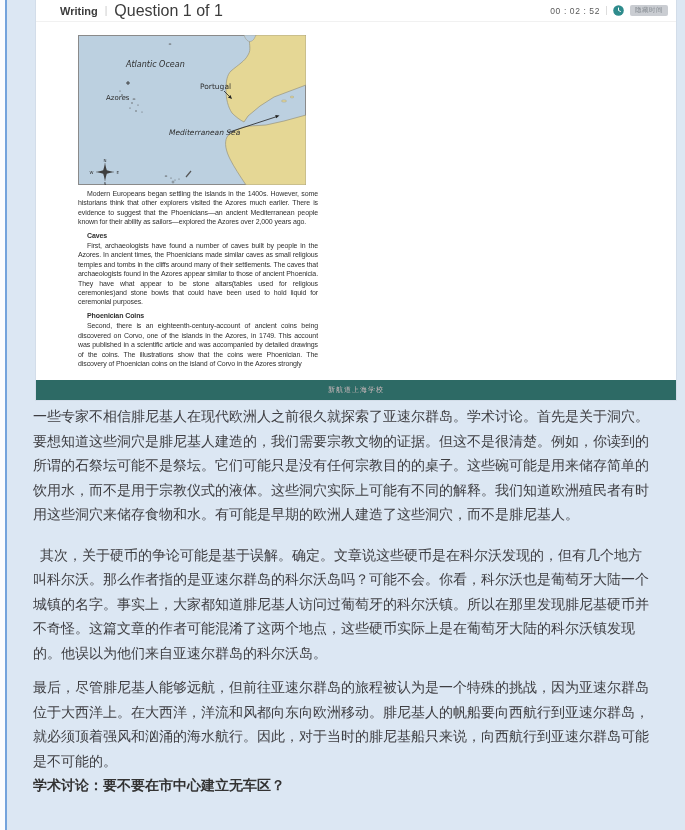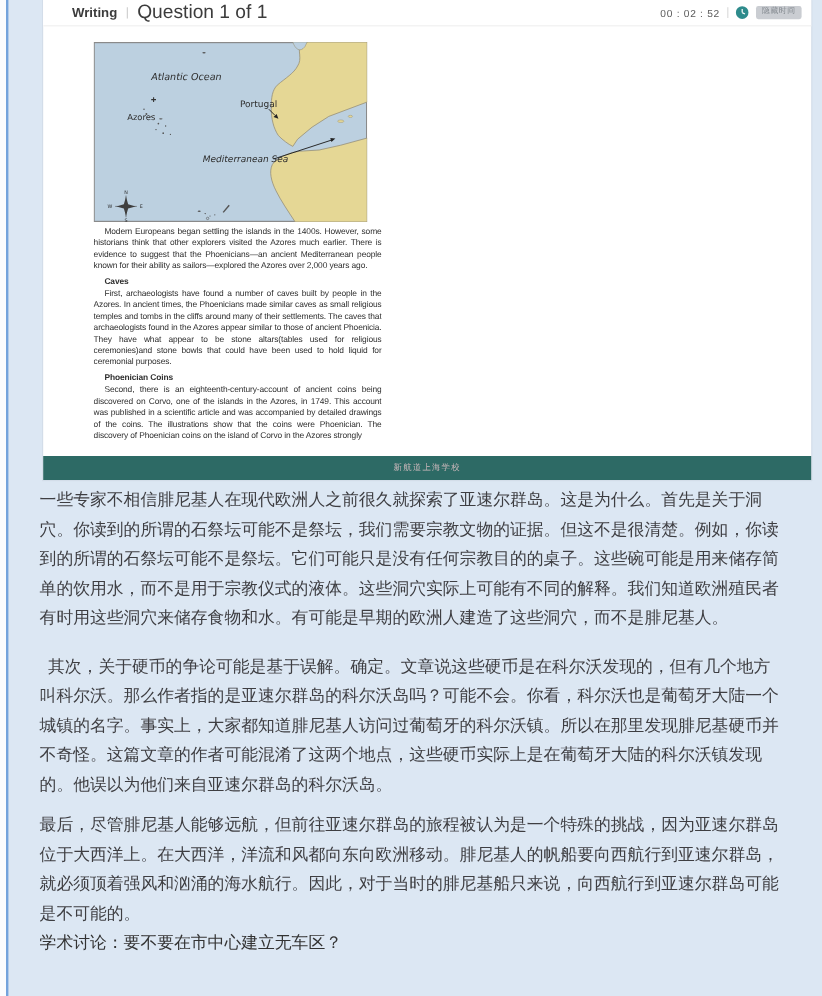--- a/index.html
+++ b/index.html
@@ -41,21 +41,21 @@
           display:flex;align-items:center;justify-content:center;}
   .wm-bar span{font-size:7px;color:#cdb9bc;letter-spacing:1px;}
 
   
   .notes{position:absolute;left:33px;top:404px;width:621px;font-size:14px;line-height:24.5px;
          color:#3e3e42;}
   .notes p{margin:0;}
   .notes .p2{margin-top:16px;text-indent:7px;}
   .notes .p3{margin-top:10px;}
   .note-h{color:#3e3e42;}
-  .note-h2{margin-top:14px;font-weight:normal;color:#333;}
+  .note-h2{margin-top:14px;font-weight:bold;color:#333;}
 </style>
 </head>
 <body>
 
 <div class="left-white"></div>
 <div class="accent-line"></div>
 
 <div class="card">
 
   <div class="topbar">
@@ -147,17 +147,17 @@
     <p class="ph">Phoenician Coins</p>
     <p>Second, there is an eighteenth-century-account of ancient coins being discovered on Corvo, one of the islands in the Azores, in 1749. This account was published in a scientific article and was accompanied by detailed drawings of the coins. The illustrations show that the coins were Phoenician. The discovery of Phoenician coins on the island of Corvo in the Azores strongly</p>
   </div>
 
   <div class="wm-bar">
     <span>新航道上海学校</span>
   </div>
 </div>
 
 <div class="notes">
-  <p>一些专家不相信腓尼基人在现代欧洲人之前很久就探索了亚速尔群岛。这是为什么。首先是关于洞穴。你读到的所谓的石祭坛可能不是祭坛，我们需要宗教文物的证据。但这不是很清楚。例如，你读到的所谓的石祭坛可能不是祭坛。它们可能只是没有任何宗教目的的桌子。这些碗可能是用来储存简单的饮用水，而不是用于宗教仪式的液体。这些洞穴实际上可能有不同的解释。我们知道欧洲殖民者有时用这些洞穴来储存食物和水。有可能是早期的欧洲人建造了这些洞穴，而不是腓尼基人。</p>
+  <p>一些专家不相信腓尼基人在现代欧洲人之前很久就探索了亚速尔群岛。学术讨论。首先是关于洞穴。要想知道这些洞穴是腓尼基人建造的，我们需要宗教文物的证据。但这不是很清楚。例如，你读到的所谓的石祭坛可能不是祭坛。它们可能只是没有任何宗教目的的桌子。这些碗可能是用来储存简单的饮用水，而不是用于宗教仪式的液体。这些洞穴实际上可能有不同的解释。我们知道欧洲殖民者有时用这些洞穴来储存食物和水。有可能是早期的欧洲人建造了这些洞穴，而不是腓尼基人。</p>
   <p class="p2">其次，关于硬币的争论可能是基于误解。确定。文章说这些硬币是在科尔沃发现的，但有几个地方叫科尔沃。那么作者指的是亚速尔群岛的科尔沃岛吗？可能不会。你看，科尔沃也是葡萄牙大陆一个城镇的名字。事实上，大家都知道腓尼基人访问过葡萄牙的科尔沃镇。所以在那里发现腓尼基硬币并不奇怪。这篇文章的作者可能混淆了这两个地点，这些硬币实际上是在葡萄牙大陆的科尔沃镇发现的。他误以为他们来自亚速尔群岛的科尔沃岛。</p>
   <p class="p3">最后，尽管腓尼基人能够远航，但前往亚速尔群岛的旅程被认为是一个特殊的挑战，因为亚速尔群岛位于大西洋上。在大西洋，洋流和风都向东向欧洲移动。腓尼基人的帆船要向西航行到亚速尔群岛，就必须顶着强风和汹涌的海水航行。因此，对于当时的腓尼基船只来说，向西航行到亚速尔群岛可能是不可能的。</p>
   <p class="note-h2">学术讨论：要不要在市中心建立无车区？</p>
 </div>
 
 </body></html>

